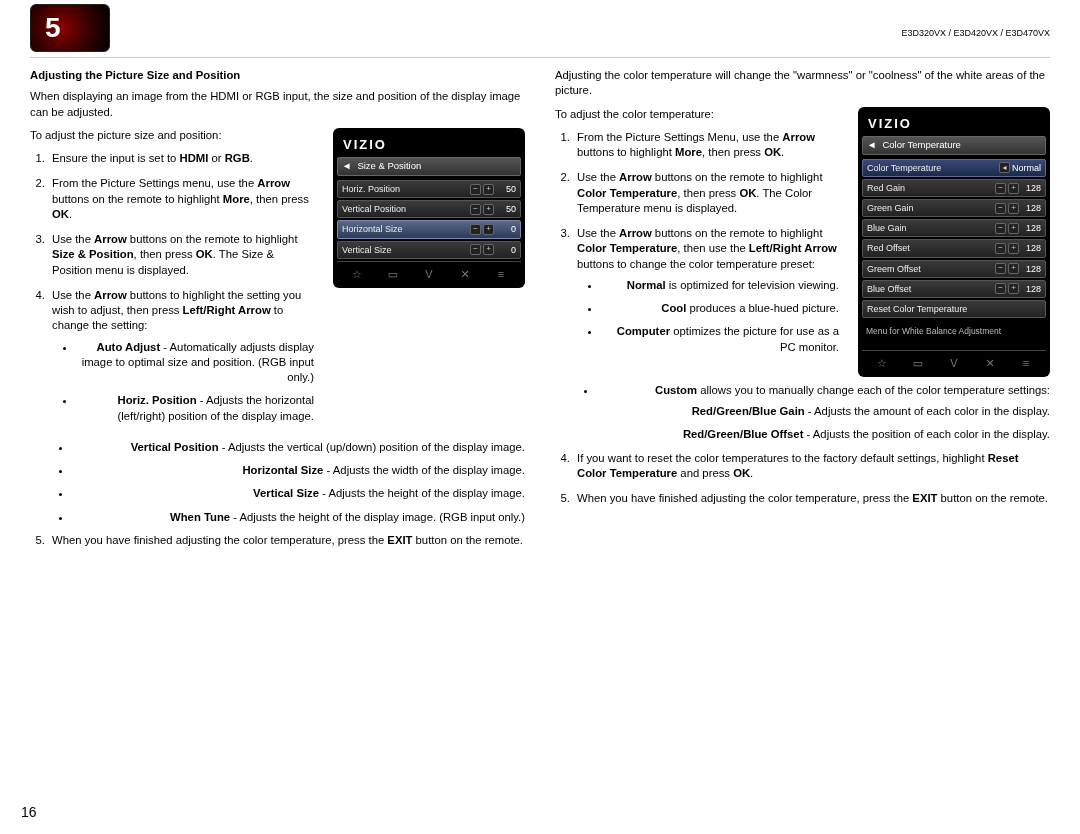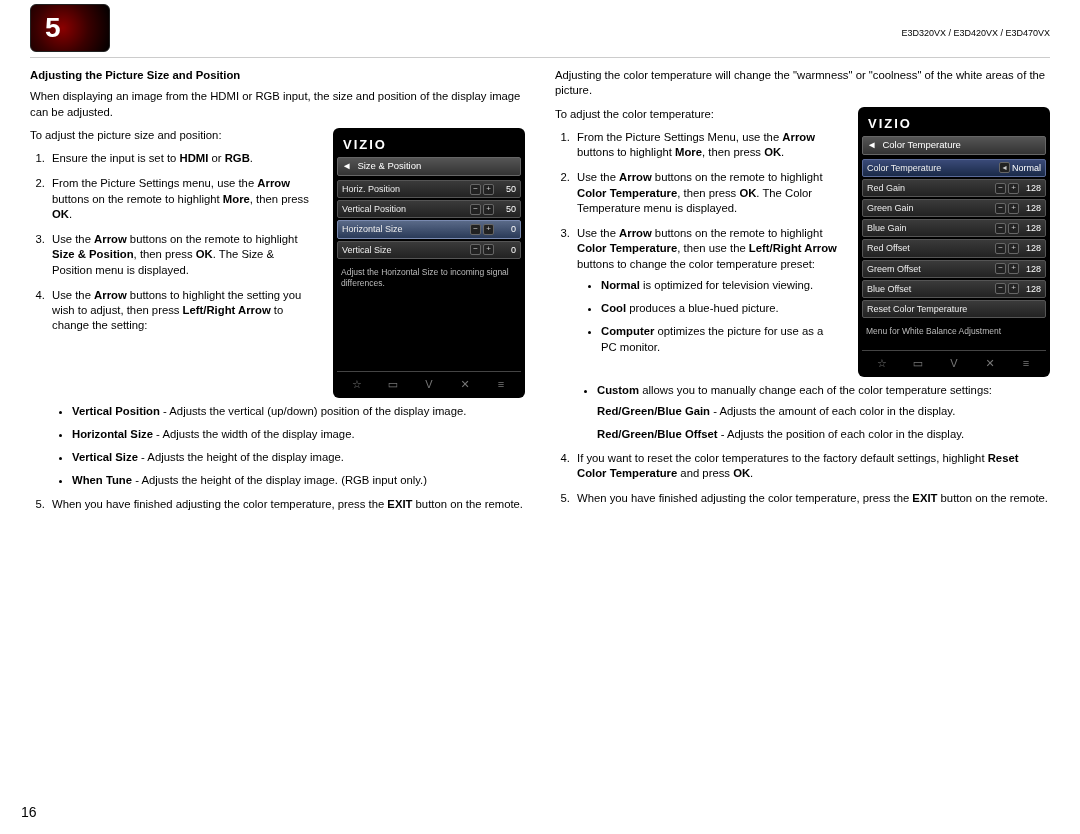--- a/index.html
+++ b/index.html
@@ -53,21 +53,21 @@
     line-height: 1.35;
   }
   .col h3 {
     font-size: 11.3px;
     font-weight: bold;
     margin-bottom: 6px;
   }
   .col p { margin-bottom: 8px; }
   .col ol { list-style: decimal; padding-left: 18px; }
   .col ol > li { margin-bottom: 10px; padding-left: 4px; }
-  .col ul { list-style: disc; padding-left: 24px; margin-top: 6px; }
+  .col ul { list-style: disc; padding-left: 24px; margin-top: 6px; text-align: right; }
   .col ul > li { margin-bottom: 8px; }
   .col ul ul { list-style: none; padding-left: 0; margin-top:6px; }
   .col ul ul li { margin-bottom:8px; }
   .text-with-fig {
     display: flex;
     gap: 19px;
     align-items: flex-start;
   }
   .text-with-fig .textpart { flex: 1; }
   .text-with-fig .textpart ol { padding-left: 18px;}
@@ -171,20 +171,24 @@
     <p>When displaying an image from the HDMI or RGB input, the size and position of the display image can be adjusted.</p>
 
     <div class="text-with-fig">
       <div class="textpart">
         <p>To adjust the picture size and position:</p>
         <ol>
           <li><span>Ensure the input is set to </span><b>HDMI</b><span> or </span><b>RGB</b><span>.</span></li>
           <li><span>From the Picture Settings menu, use the </span><b>Arrow</b><span> buttons on the remote to highlight </span><b>More</b><span>, then press </span><b>OK</b><span>.</span></li>
           <li><span>Use the </span><b>Arrow</b><span> buttons on the remote to highlight </span><b>Size &amp; Position</b><span>, then press </span><b>OK</b><span>. The Size &amp; Position menu is displayed.</span></li>
           <li><span>Use the </span><b>Arrow</b><span> buttons to highlight the setting you wish to adjust, then press </span><b>Left/Right Arrow</b><span> to change the setting:</span>
+            <ul>
+              <li><b>Auto Adjust</b><span> - Automatically adjusts display image to optimal size and position. (RGB input only.)</span></li>
+              <li><b>Horiz. Position</b><span> - Adjusts the horizontal (left/right) position of the display image.</span></li>
+            </ul>
           </li>
         </ol>
       </div>
 
       <div class="fig">
         <div class="fig-brand">VIZIO</div>
         <div class="fig-title-row">
           <span class="back">◄</span>
           <span>Size &amp; Position</span>
         </div>
@@ -215,21 +219,20 @@
             </div>
             <div class="fig-row">
               <span>Vertical Size</span>
               <span class="val">
                 <span class="chip">−</span>
                 <span class="chip">+</span>
                 <span style="min-width:20px;text-align:right;">0</span>
               </span>
             </div>
           </div>
-        <div class="fig-desc tall">Adjust the Horizontal Size to incoming signal differences.</div>
         <div class="fig-bottom">
           <span>☆</span>
           <span>▭</span>
           <span>V</span>
           <span>✕</span>
           <span>≡</span>
         </div>
       </div>
     </div>
 

